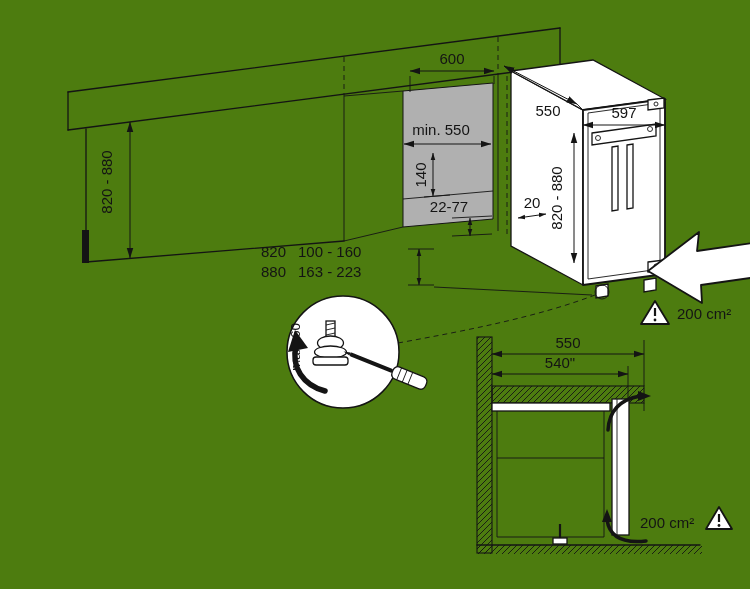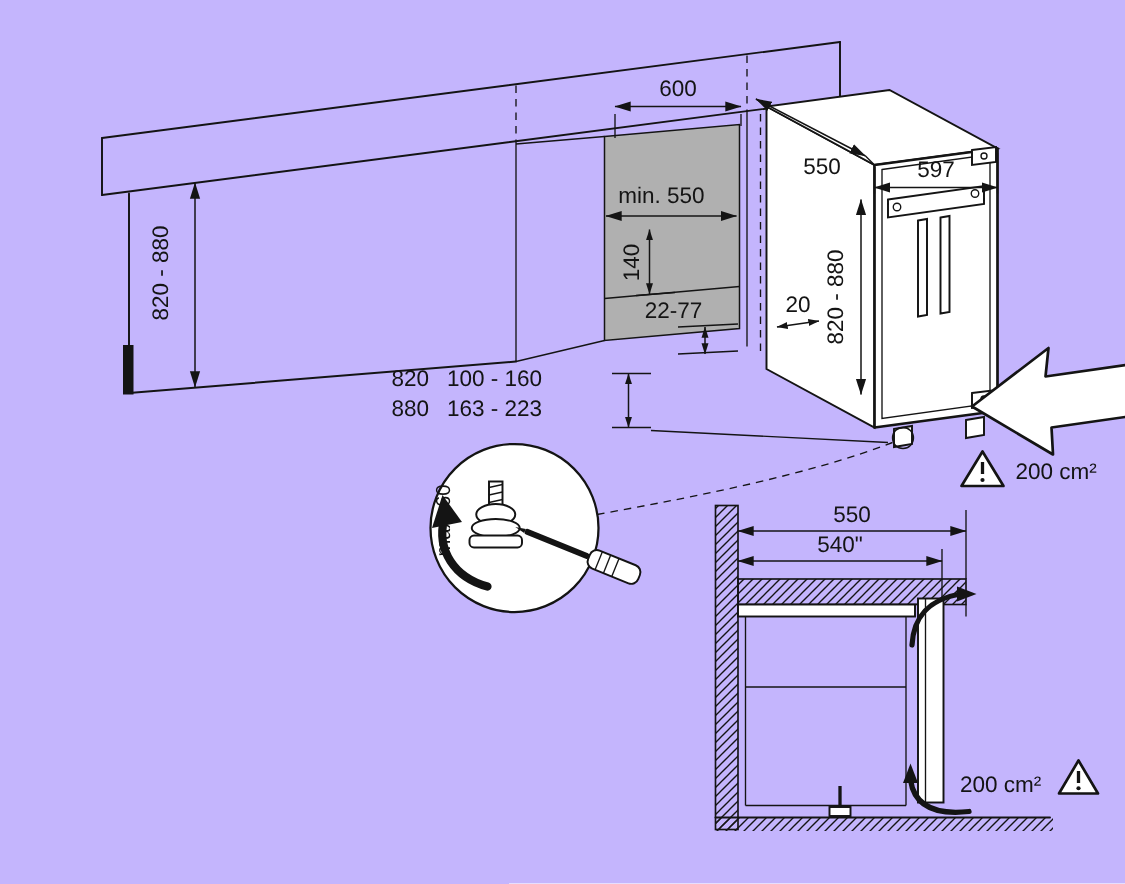--- a/index.html
+++ b/index.html
@@ -1,16 +1,16 @@
 <!DOCTYPE html>
 <html><head>
 <meta charset="utf-8">
 <style>
   html,body{margin:0;padding:0;background:#ffffff;}
-  .stage{width:750px;height:589px;background:#c4b5fd;position:relative;overflow:hidden;
+  .stage{width:750px;height:589px;background:#4d7c0f;position:relative;overflow:hidden;
          font-family:"Liberation Sans",sans-serif;text-align:right;}
   svg{display:block;}
   svg text{font-family:"Liberation Sans",sans-serif;font-size:15px;fill:#141414;}
   svg text.t-sm{font-size:13.5px;}
   .ln{stroke:#141414;stroke-width:1.3;fill:none;stroke-linecap:round;}
   .lt{stroke:#141414;stroke-width:0.9;fill:none;}
   .dash{stroke-dasharray:5 4;}
   .dim{stroke:#141414;stroke-width:1;fill:none;}
   .fw{fill:#ffffff;stroke:#141414;stroke-width:1.3;}
   .fw2{fill:#ffffff;stroke:#141414;stroke-width:1.8;stroke-linejoin:round;}

